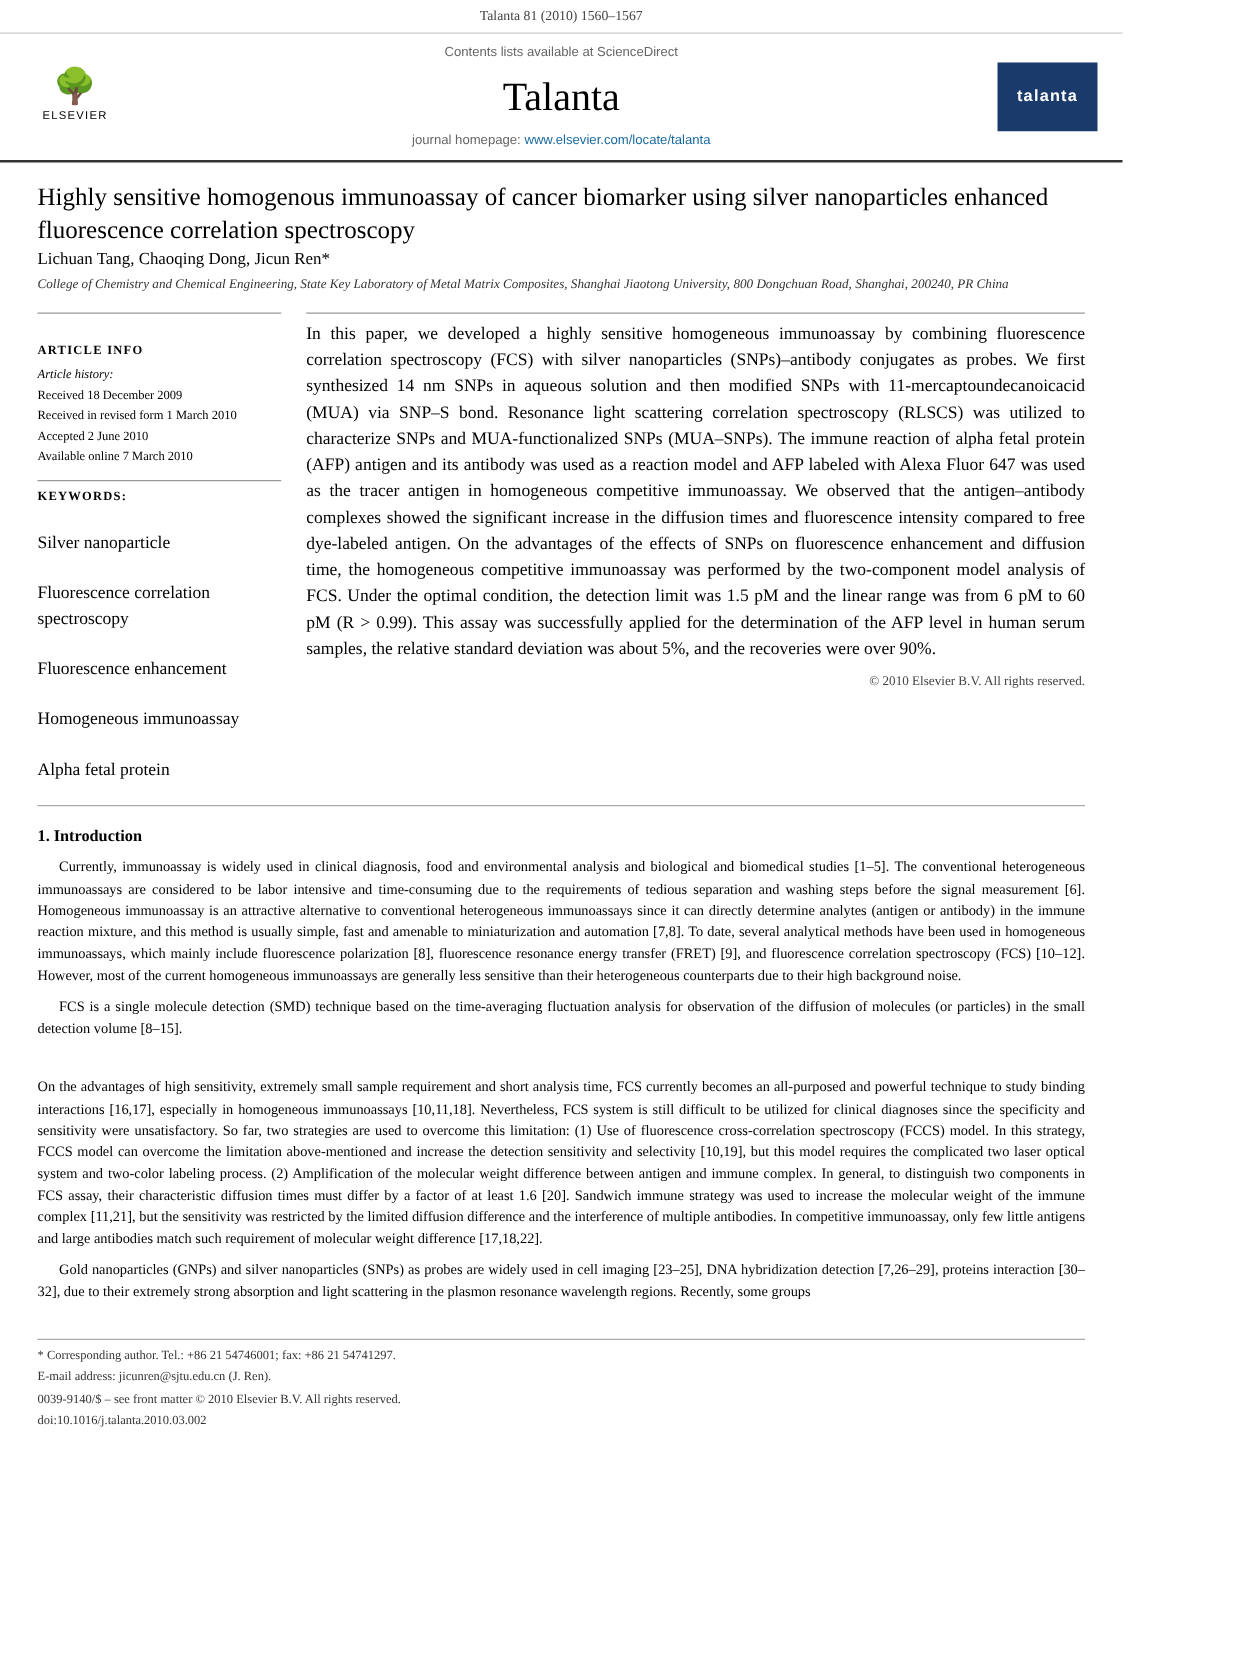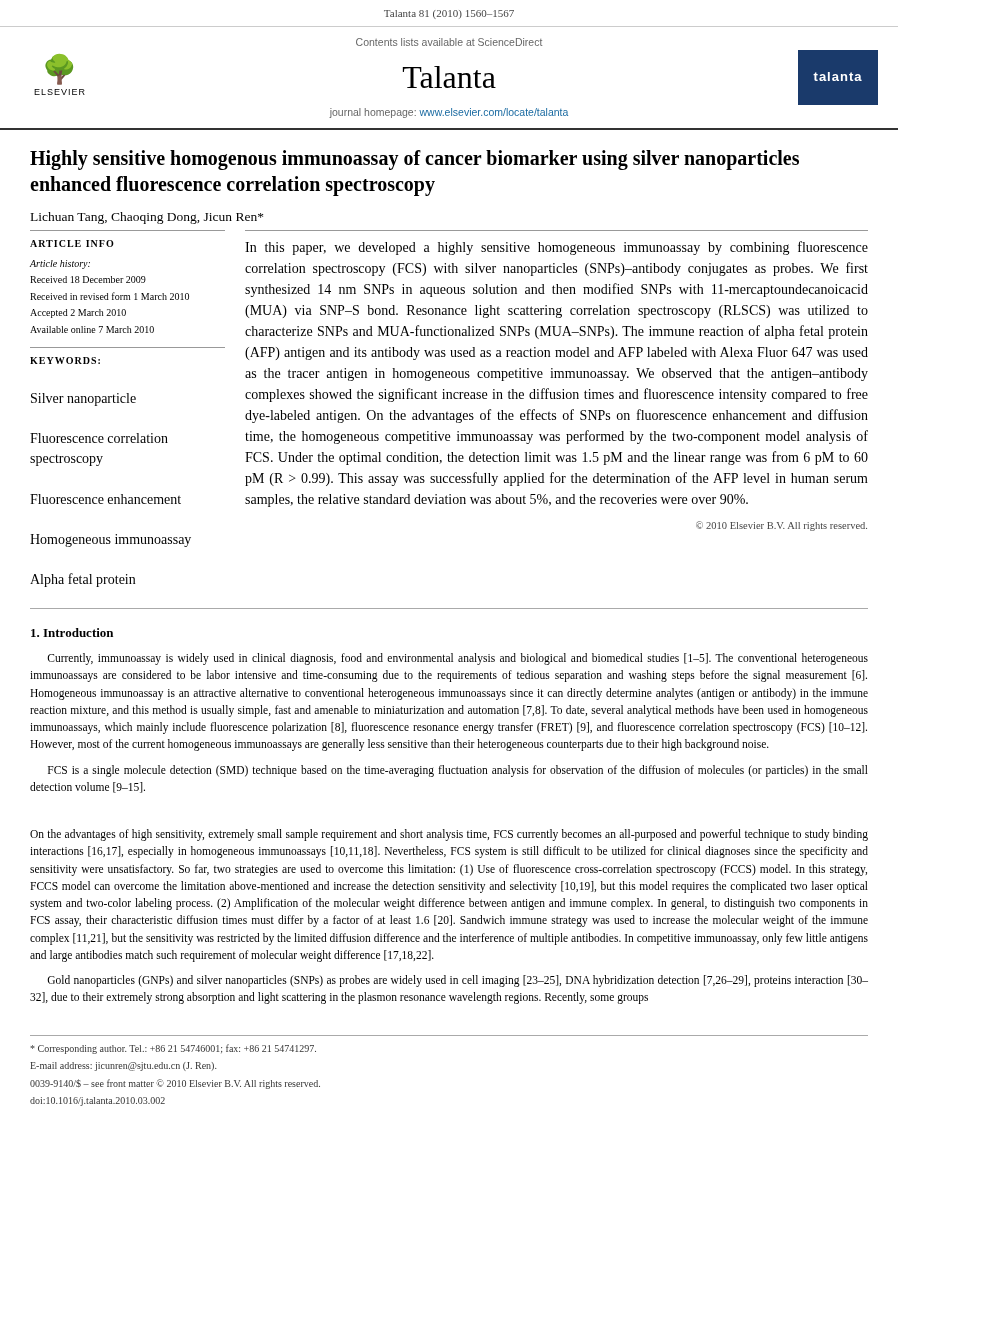--- a/index.html
+++ b/index.html
@@ -84,24 +84,23 @@
       font-weight: bold;
       letter-spacing: 1px;
     }
     
     .article-body {
       padding: 15px 30px 20px 30px;
     }
     
     .article-title {
       font-size: 20px;
-      font-weight: bold;
+      font-weight: normal;
       line-height: 1.3;
       color: #000;
-      margin-bottom: 10px;
     }
     
     .authors {
       font-size: 13.5px;
       margin-bottom: 4px;
     }
     
     .affiliation {
       font-size: 10.5px;
       font-style: italic;
@@ -117,21 +116,21 @@
     .left-col {
       width: 195px;
       flex-shrink: 0;
     }
     .right-col {
       flex: 1;
     }
     
     .article-info-section {
       border-top: 1px solid #999;
-      padding-top: 6px;
+      padding-top: 23px;
       margin-bottom: 10px;
     }
     .section-label {
       font-size: 10px;
       font-variant: small-caps;
       font-weight: bold;
       letter-spacing: 1px;
       margin-bottom: 5px;
       text-transform: uppercase;
     }
@@ -247,33 +246,34 @@
   </div>
 
   <div class="article-body">
 
     <div class="article-title">Highly sensitive homogenous immunoassay of cancer biomarker using silver nanoparticles enhanced fluorescence correlation spectroscopy</div>
 
     <div class="authors">
       <span>Lichuan Tang, Chaoqing Dong, Jicun Ren*</span>
     </div>
 
+    <div class="affiliation">College of Chemistry and Chemical Engineering, State Key Laboratory of Metal Matrix Composites, Shanghai Jiaotong University, 800 Dongchuan Road, Shanghai, 200240, PR China</div>
 
     <div class="two-col">
 
       <div class="left-col">
 
         <div class="article-info-section">
           <div class="section-label">Article info</div>
           <div class="info-item">
             <span class="label">Article history:</span>
           </div>
           <div class="info-item">Received 18 December 2009</div>
           <div class="info-item">Received in revised form 1 March 2010</div>
-          <div class="info-item">Accepted 2 March 2010</div>
+          <div class="info-item">Accepted 2 June 2010</div>
           <div class="info-item">Available online 7 March 2010</div>
         </div>
 
         <div class="keywords-section">
           <div class="section-label">Keywords:</div>
           <div class="keyword-item">Silver nanoparticle</div>
           <div class="keyword-item">Fluorescence correlation spectroscopy</div>
           <div class="keyword-item">Fluorescence enhancement</div>
           <div class="keyword-item">Homogeneous immunoassay</div>
           <div class="keyword-item">Alpha fetal protein</div>
@@ -296,21 +296,21 @@
 
       <div class="body-col">
         <div class="body-section-title">
           <span>1.</span>
           <span>Introduction</span>
         </div>
         <div class="body-para">
           Currently, immunoassay is widely used in clinical diagnosis, food and environmental analysis and biological and biomedical studies [1–5]. The conventional heterogeneous immunoassays are considered to be labor intensive and time-consuming due to the requirements of tedious separation and washing steps before the signal measurement [6]. Homogeneous immunoassay is an attractive alternative to conventional heterogeneous immunoassays since it can directly determine analytes (antigen or antibody) in the immune reaction mixture, and this method is usually simple, fast and amenable to miniaturization and automation [7,8]. To date, several analytical methods have been used in homogeneous immunoassays, which mainly include fluorescence polarization [8], fluorescence resonance energy transfer (FRET) [9], and fluorescence correlation spectroscopy (FCS) [10–12]. However, most of the current homogeneous immunoassays are generally less sensitive than their heterogeneous counterparts due to their high background noise.
         </div>
         <div class="body-para">
-          FCS is a single molecule detection (SMD) technique based on the time-averaging fluctuation analysis for observation of the diffusion of molecules (or particles) in the small detection volume [9–15].
+          FCS is a single molecule detection (SMD) technique based on the time-averaging fluctuation analysis for observation of the diffusion of molecules (or particles) in the small detection volume [8–15].
         </div>
       </div>
 
       <div class="body-col">
         <div class="body-para">
           On the advantages of high sensitivity, extremely small sample requirement and short analysis time, FCS currently becomes an all-purposed and powerful technique to study binding interactions [16,17], especially in homogeneous immunoassays [10,11,18]. Nevertheless, FCS system is still difficult to be utilized for clinical diagnoses since the specificity and sensitivity were unsatisfactory. So far, two strategies are used to overcome this limitation: (1) Use of fluorescence cross-correlation spectroscopy (FCCS) model. In this strategy, FCCS model can overcome the limitation above-mentioned and increase the detection sensitivity and selectivity [10,19], but this model requires the complicated two laser optical system and two-color labeling process. (2) Amplification of the molecular weight difference between antigen and immune complex. In general, to distinguish two components in FCS assay, their characteristic diffusion times must differ by a factor of at least 1.6 [20]. Sandwich immune strategy was used to increase the molecular weight of the immune complex [11,21], but the sensitivity was restricted by the limited diffusion difference and the interference of multiple antibodies. In competitive immunoassay, only few little antigens and large antibodies match such requirement of molecular weight difference [17,18,22].
         </div>
         <div class="body-para">
           Gold nanoparticles (GNPs) and silver nanoparticles (SNPs) as probes are widely used in cell imaging [23–25], DNA hybridization detection [7,26–29], proteins interaction [30–32], due to their extremely strong absorption and light scattering in the plasmon resonance wavelength regions. Recently, some groups
         </div>

